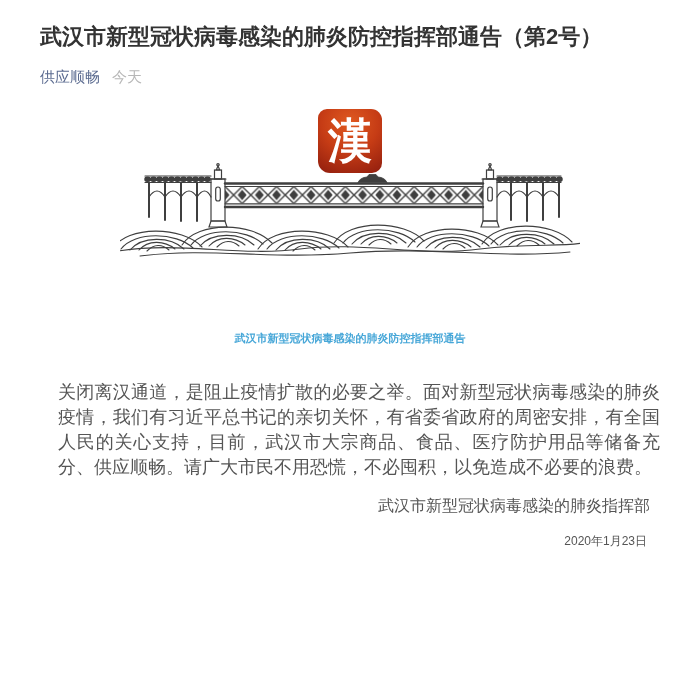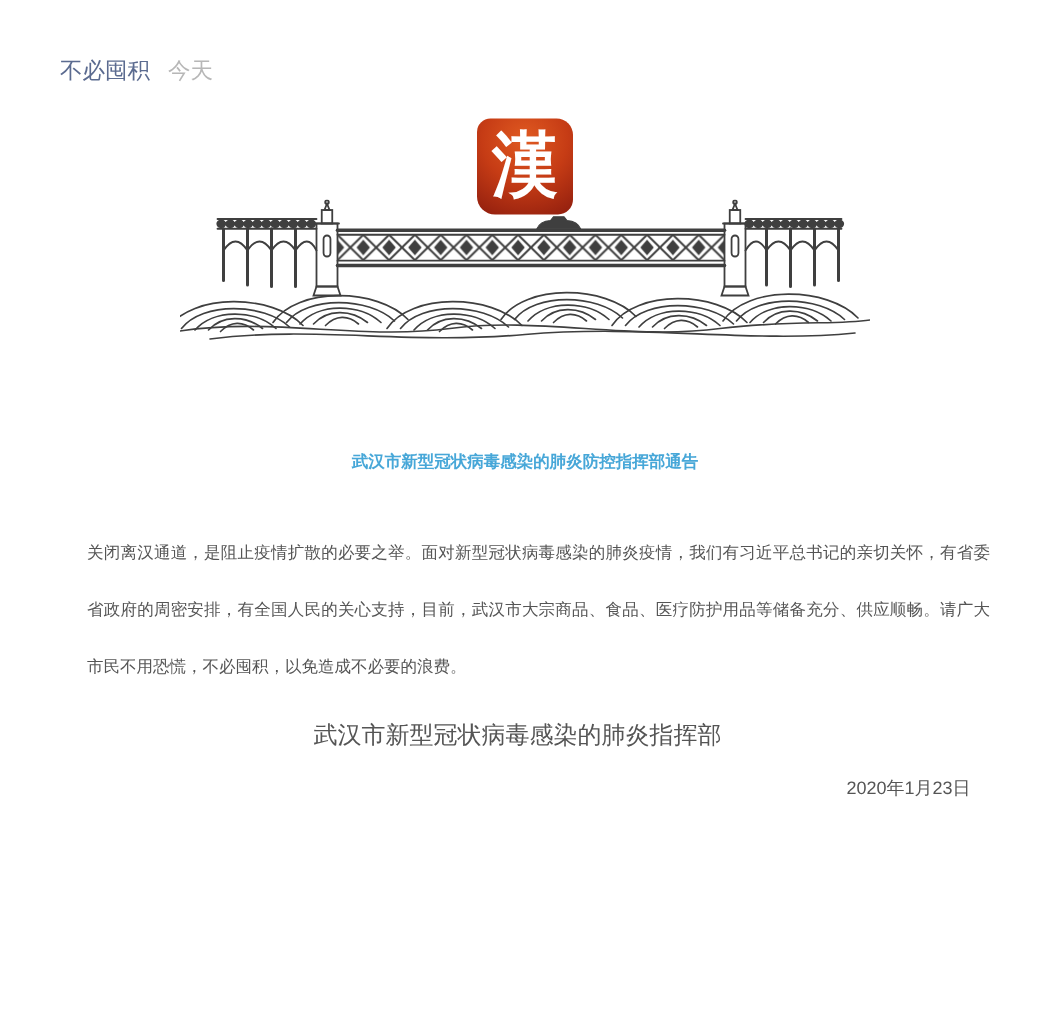--- a/index.html
+++ b/index.html
@@ -46,34 +46,35 @@
   }
   .bridge-wrap{margin-top:-10px;text-align:center;}
   .bridge-wrap svg{display:block;margin:0 auto;color:var(--ink);}
   .notice-heading{
     margin-top:57px;text-align:center;
     color:var(--accent-blue);font-weight:700;
     font-size:11px;line-height:36px;
   }
   .notice-body{
     margin:24px 0 0 18px;
-    font-size:11px;line-height:38px;
+    font-size:18px;line-height:25px;
     color:var(--body-text);text-align:justify;
   }
-  .signature{margin-top:16px;padding-right:10px;text-align:center;font-size:16px;color:var(--body-text);}
+  .signature{margin-top:16px;padding-right:10px;text-align:right;font-size:16px;color:var(--body-text);}
   .pub-date{margin-top:16px;padding-right:13px;text-align:right;font-size:12px;color:var(--body-text);}
 </style>
 </head>
 <body>
 
 <div class="article">
 
+  <h1 class="page-title">武汉市新型冠状病毒感染的肺炎防控指挥部通告（第2号）</h1>
 
   <div class="byline">
-    <span class="account">不必囤积</span><span class="pub-time">今天</span>
+    <span class="account">供应顺畅</span><span class="pub-time">今天</span>
   </div>
 
   <div class="logo-block">
     <div class="seal">
       <span class="seal-char">漢</span>
     </div>
   </div>
 
   <div class="bridge-wrap">
     <svg width="460" height="100" viewBox="0 0 460 100">

